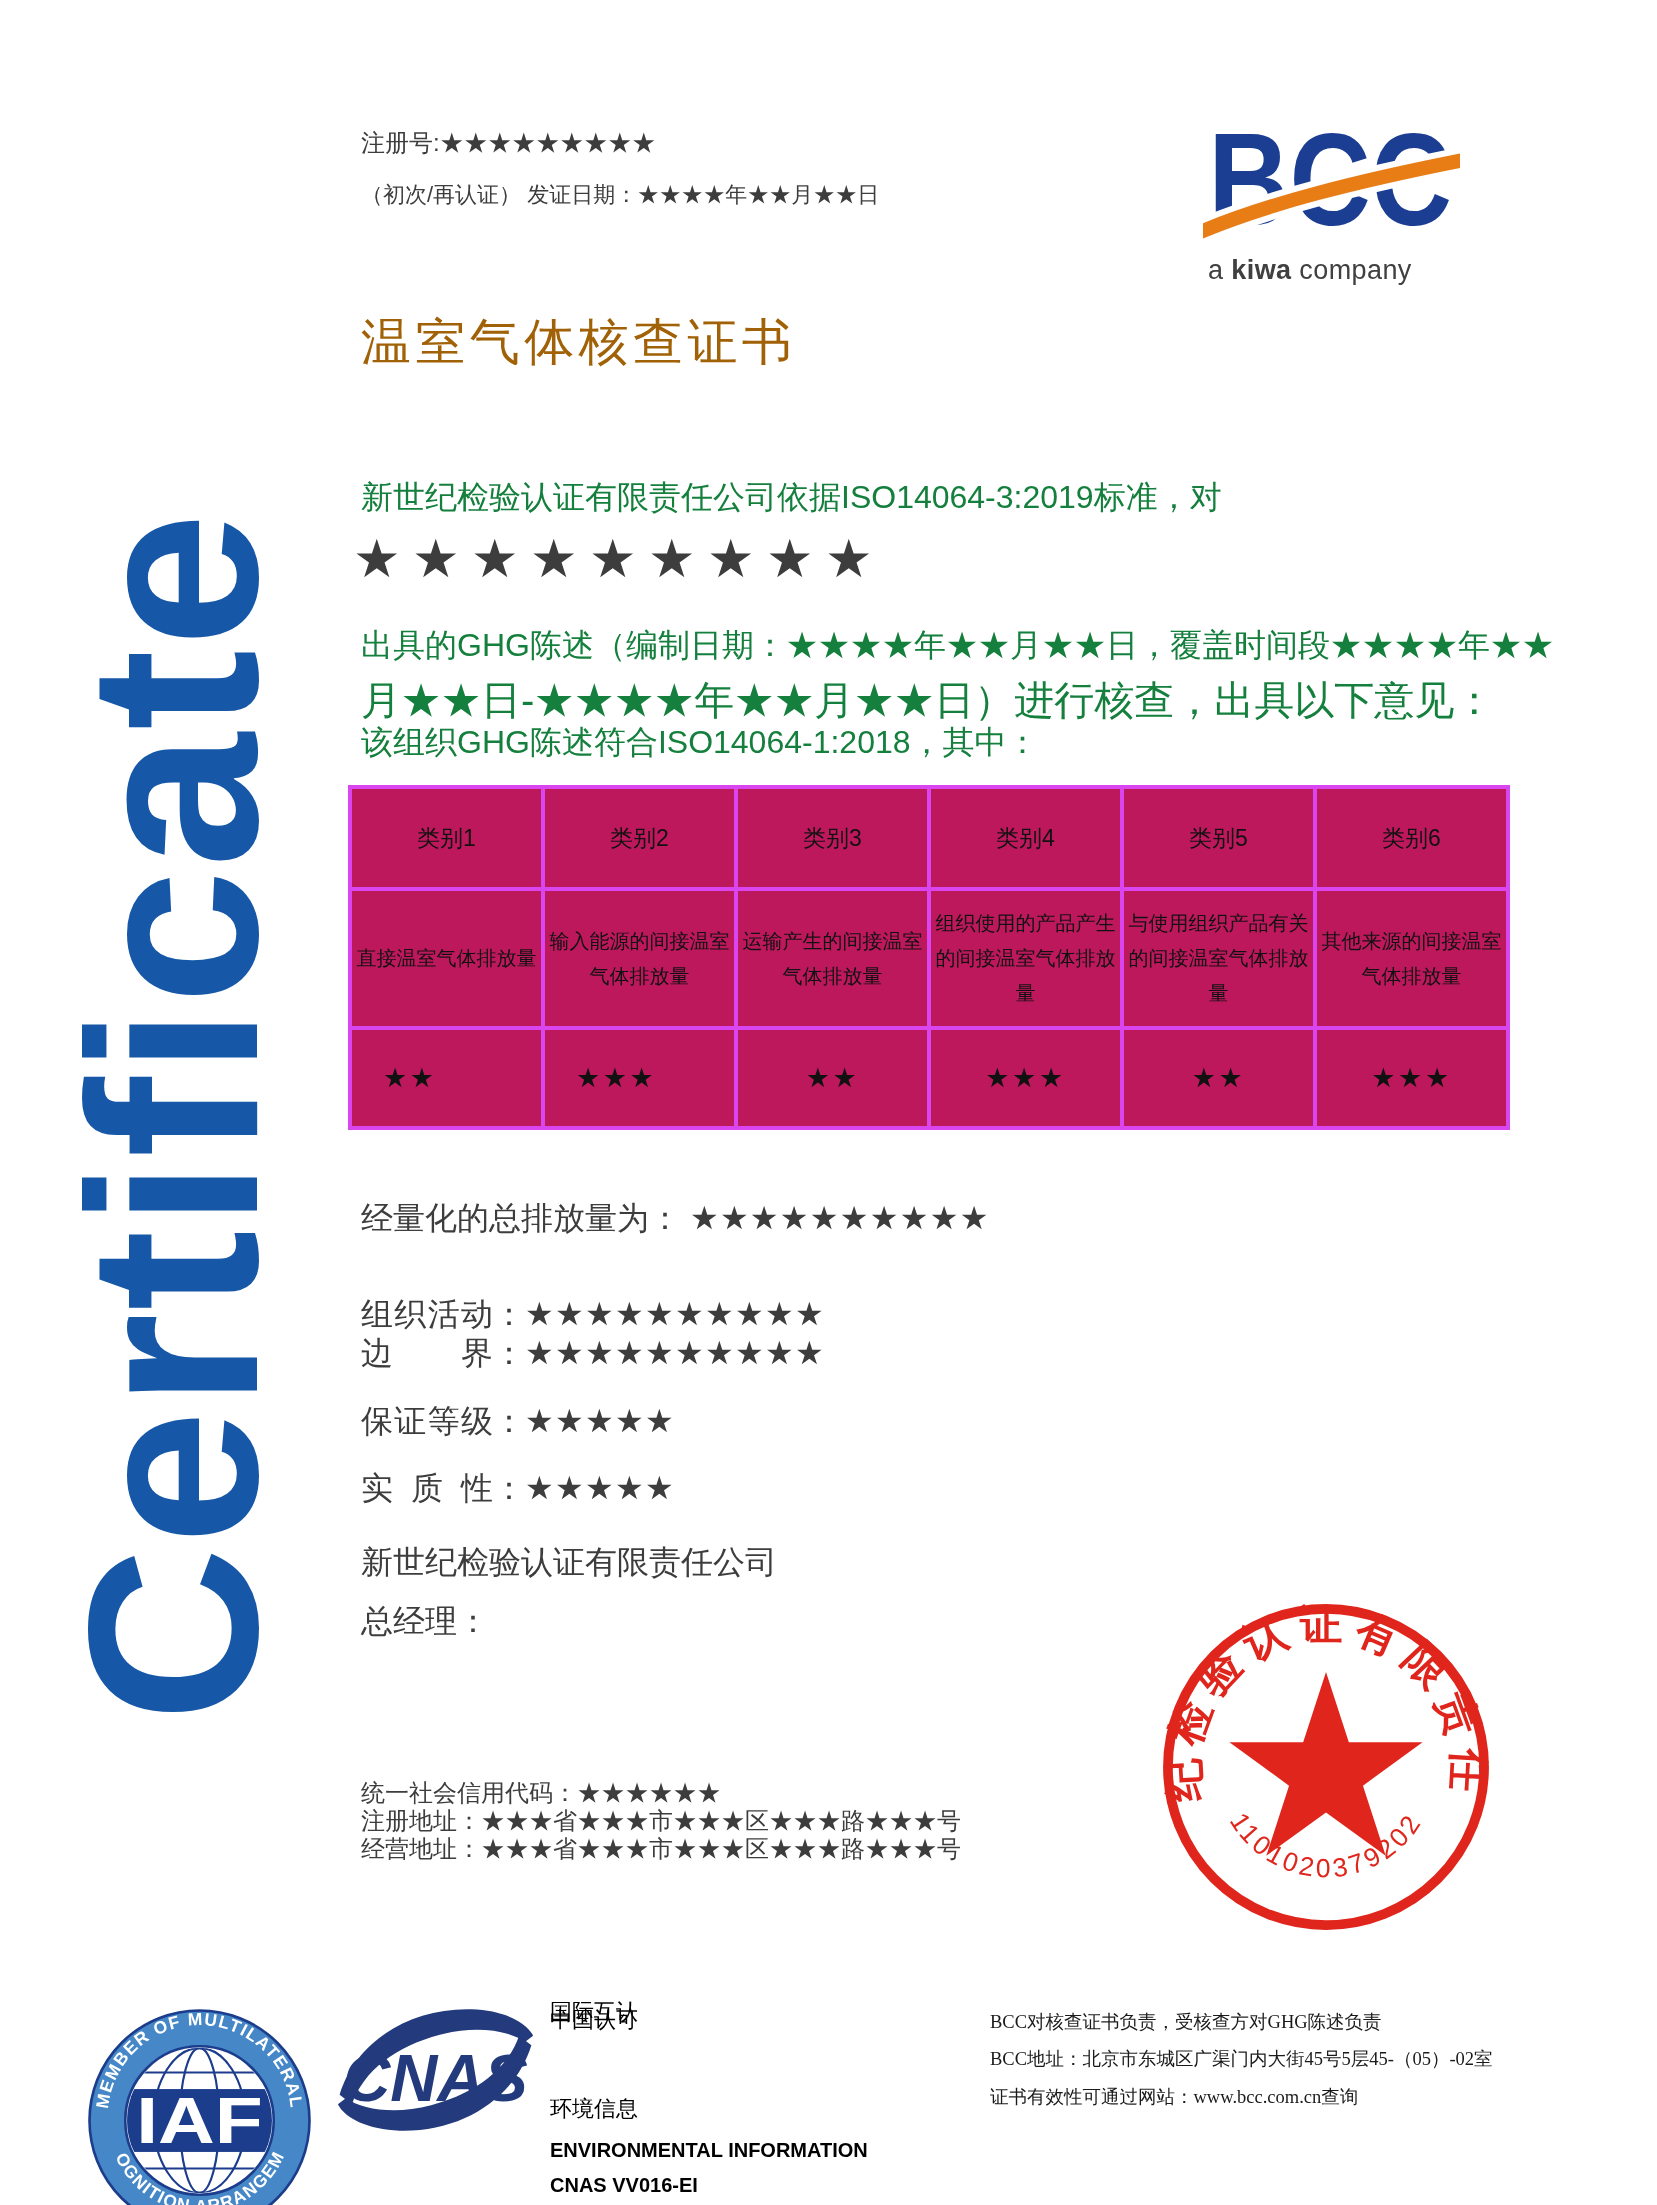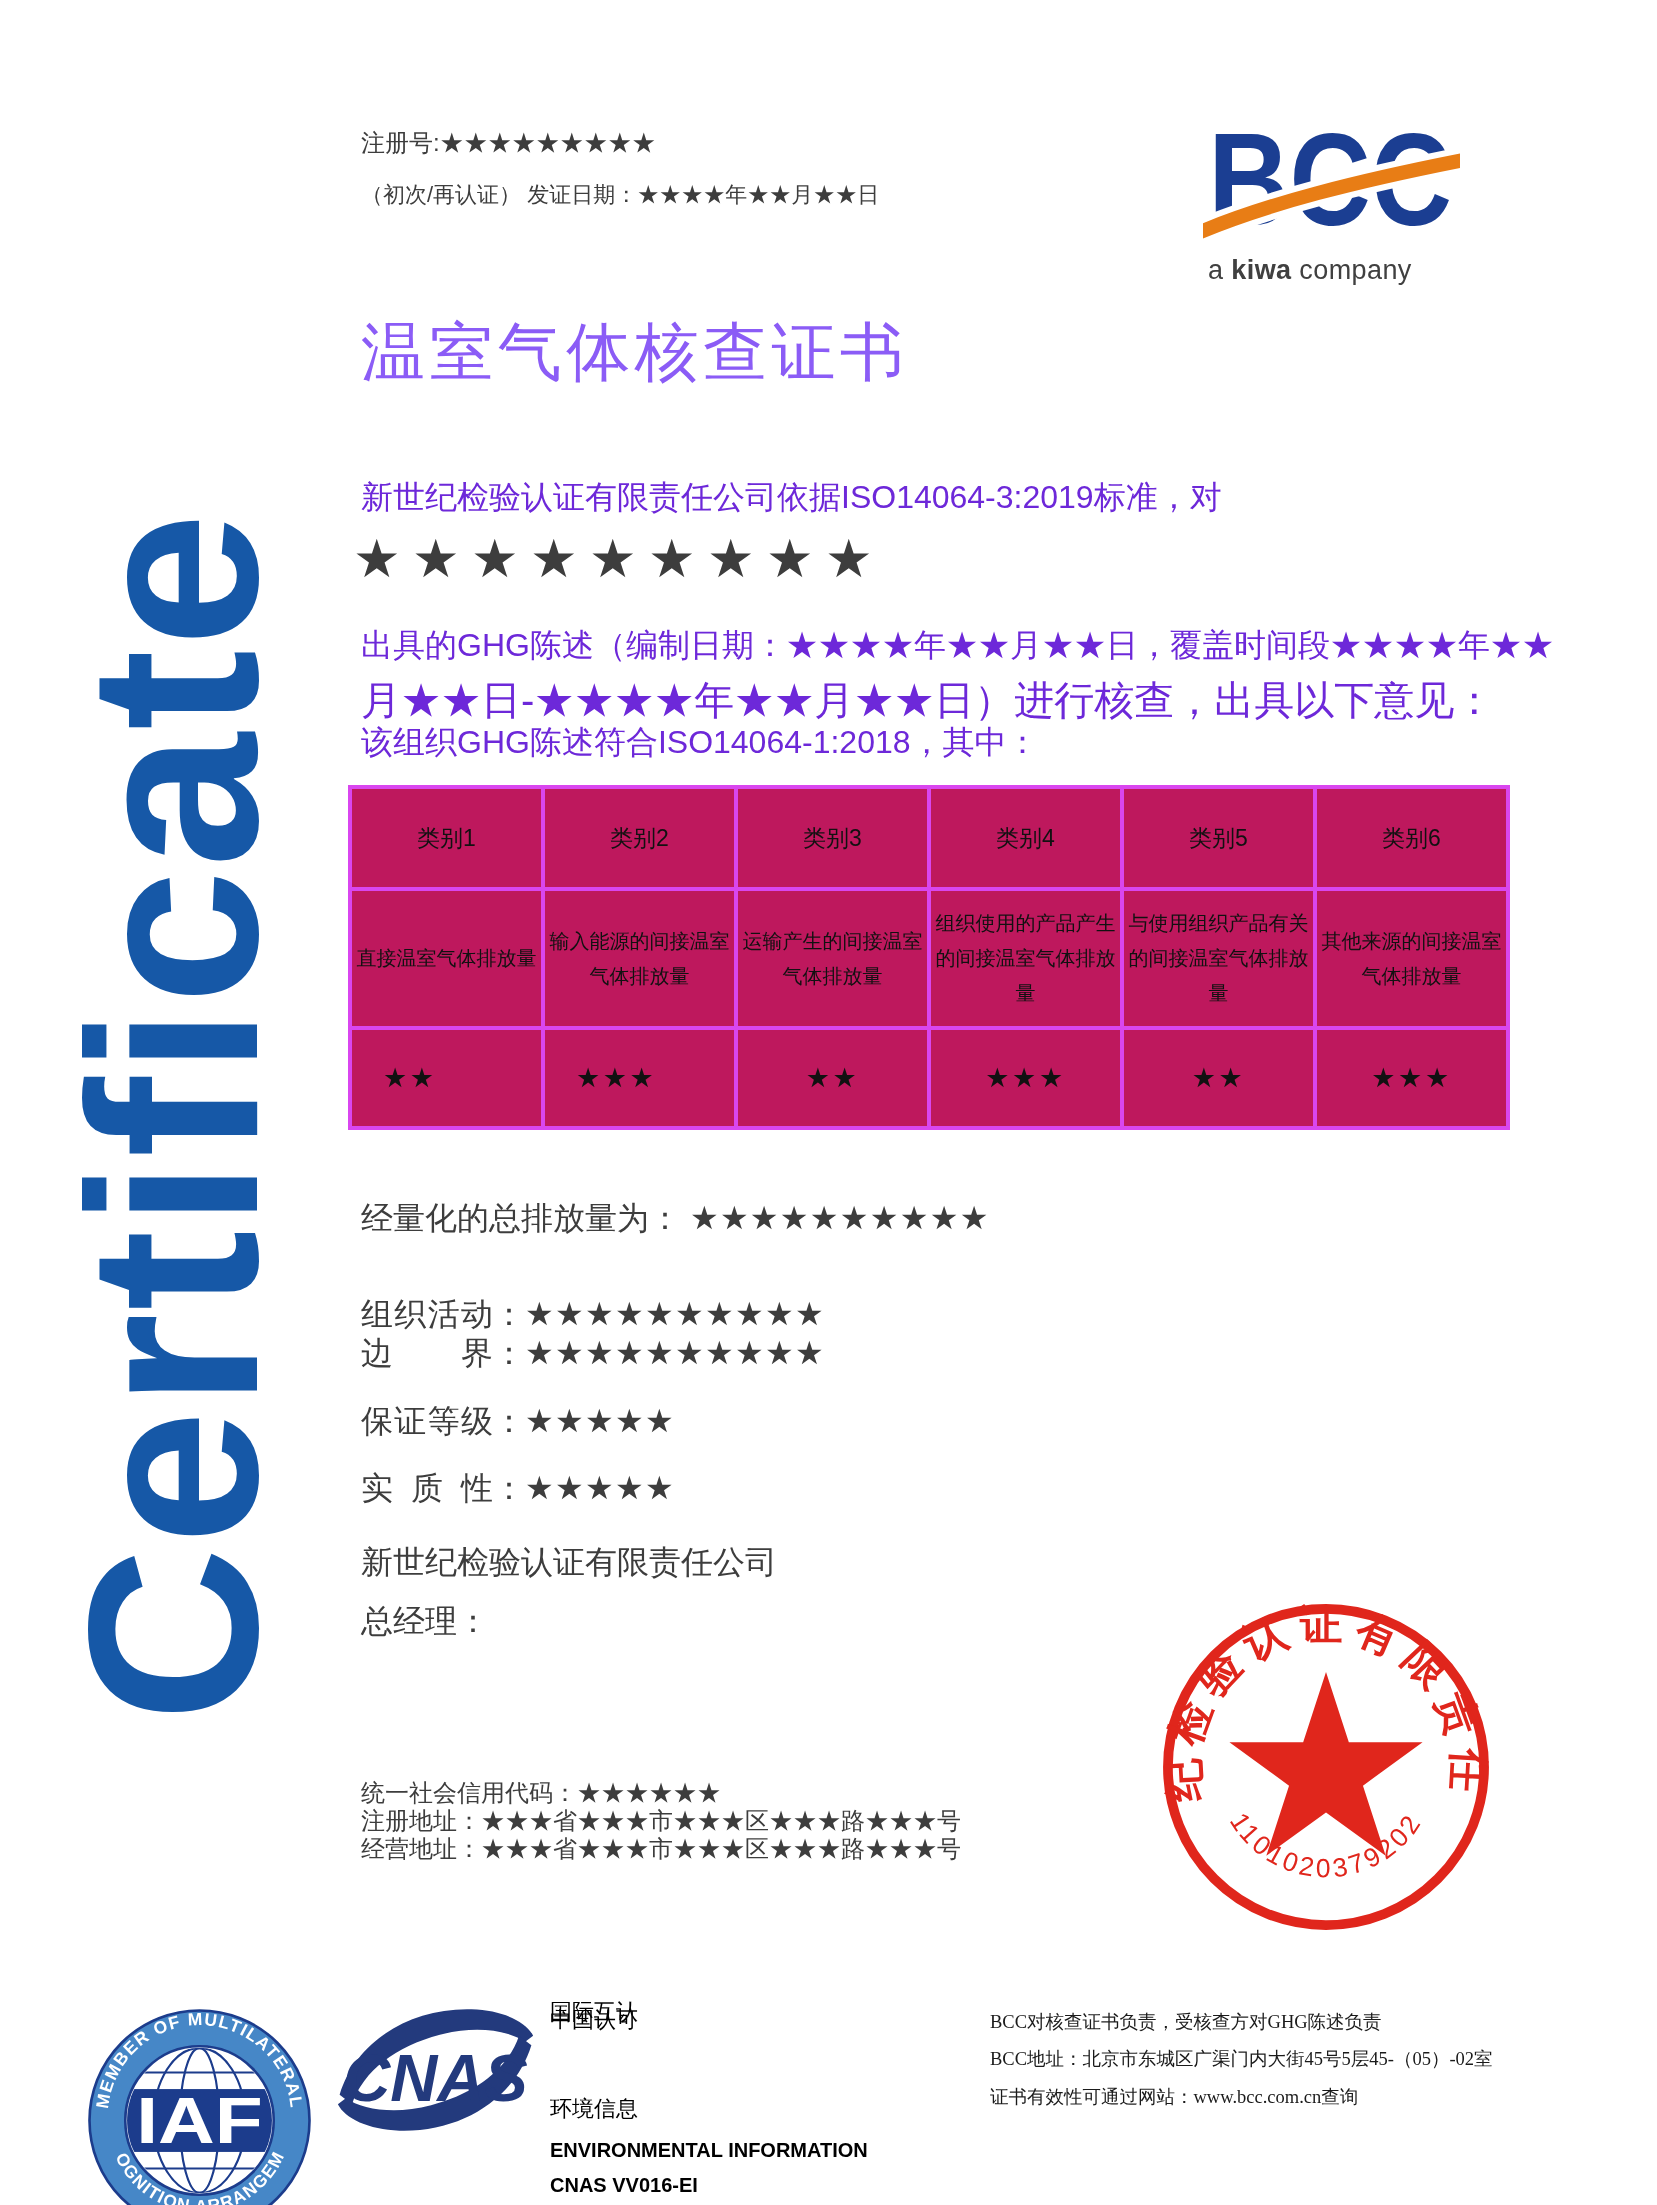--- a/index.html
+++ b/index.html
@@ -20,23 +20,23 @@
   
   .topline{left:361px;color:#3d3d3d;white-space:nowrap;}
   #reg-line{top:127px;font-size:24px;}
   #issue-line{top:180px;font-size:22px;}
 
   
   #bcc-logo{left:1203px;top:111px;width:257px;height:138px;}
   #kiwa-line{left:1208px;top:255px;font-size:27px;color:#404040;letter-spacing:0.4px;}
   #kiwa-line b{font-weight:bold;}
 
-  #doc-title{left:361px;top:309px;font-size:64px;color:#8b5cf6;letter-spacing:4.4px;white-space:nowrap;}
-
-  .para{left:361px;color:#6d28d9;white-space:nowrap;}
+  #doc-title{left:361px;top:309px;font-size:50px;color:#a16207;letter-spacing:4.4px;white-space:nowrap;}
+
+  .para{left:361px;color:#15803d;white-space:nowrap;}
   #intro-line{top:476px;font-size:32px;}
   #org-stars{left:353px;top:528px;font-size:53px;letter-spacing:11.5px;color:#3d3d3d;white-space:nowrap;}
   #body-l1{top:624px;font-size:32px;}
   #body-l2{top:673px;font-size:40px;}
   #body-l3{top:721px;font-size:32px;}
 
   
   #ghg-table{
     position:absolute;left:348px;top:785px;width:1162px;
     border-collapse:collapse;table-layout:fixed;color:#111;

